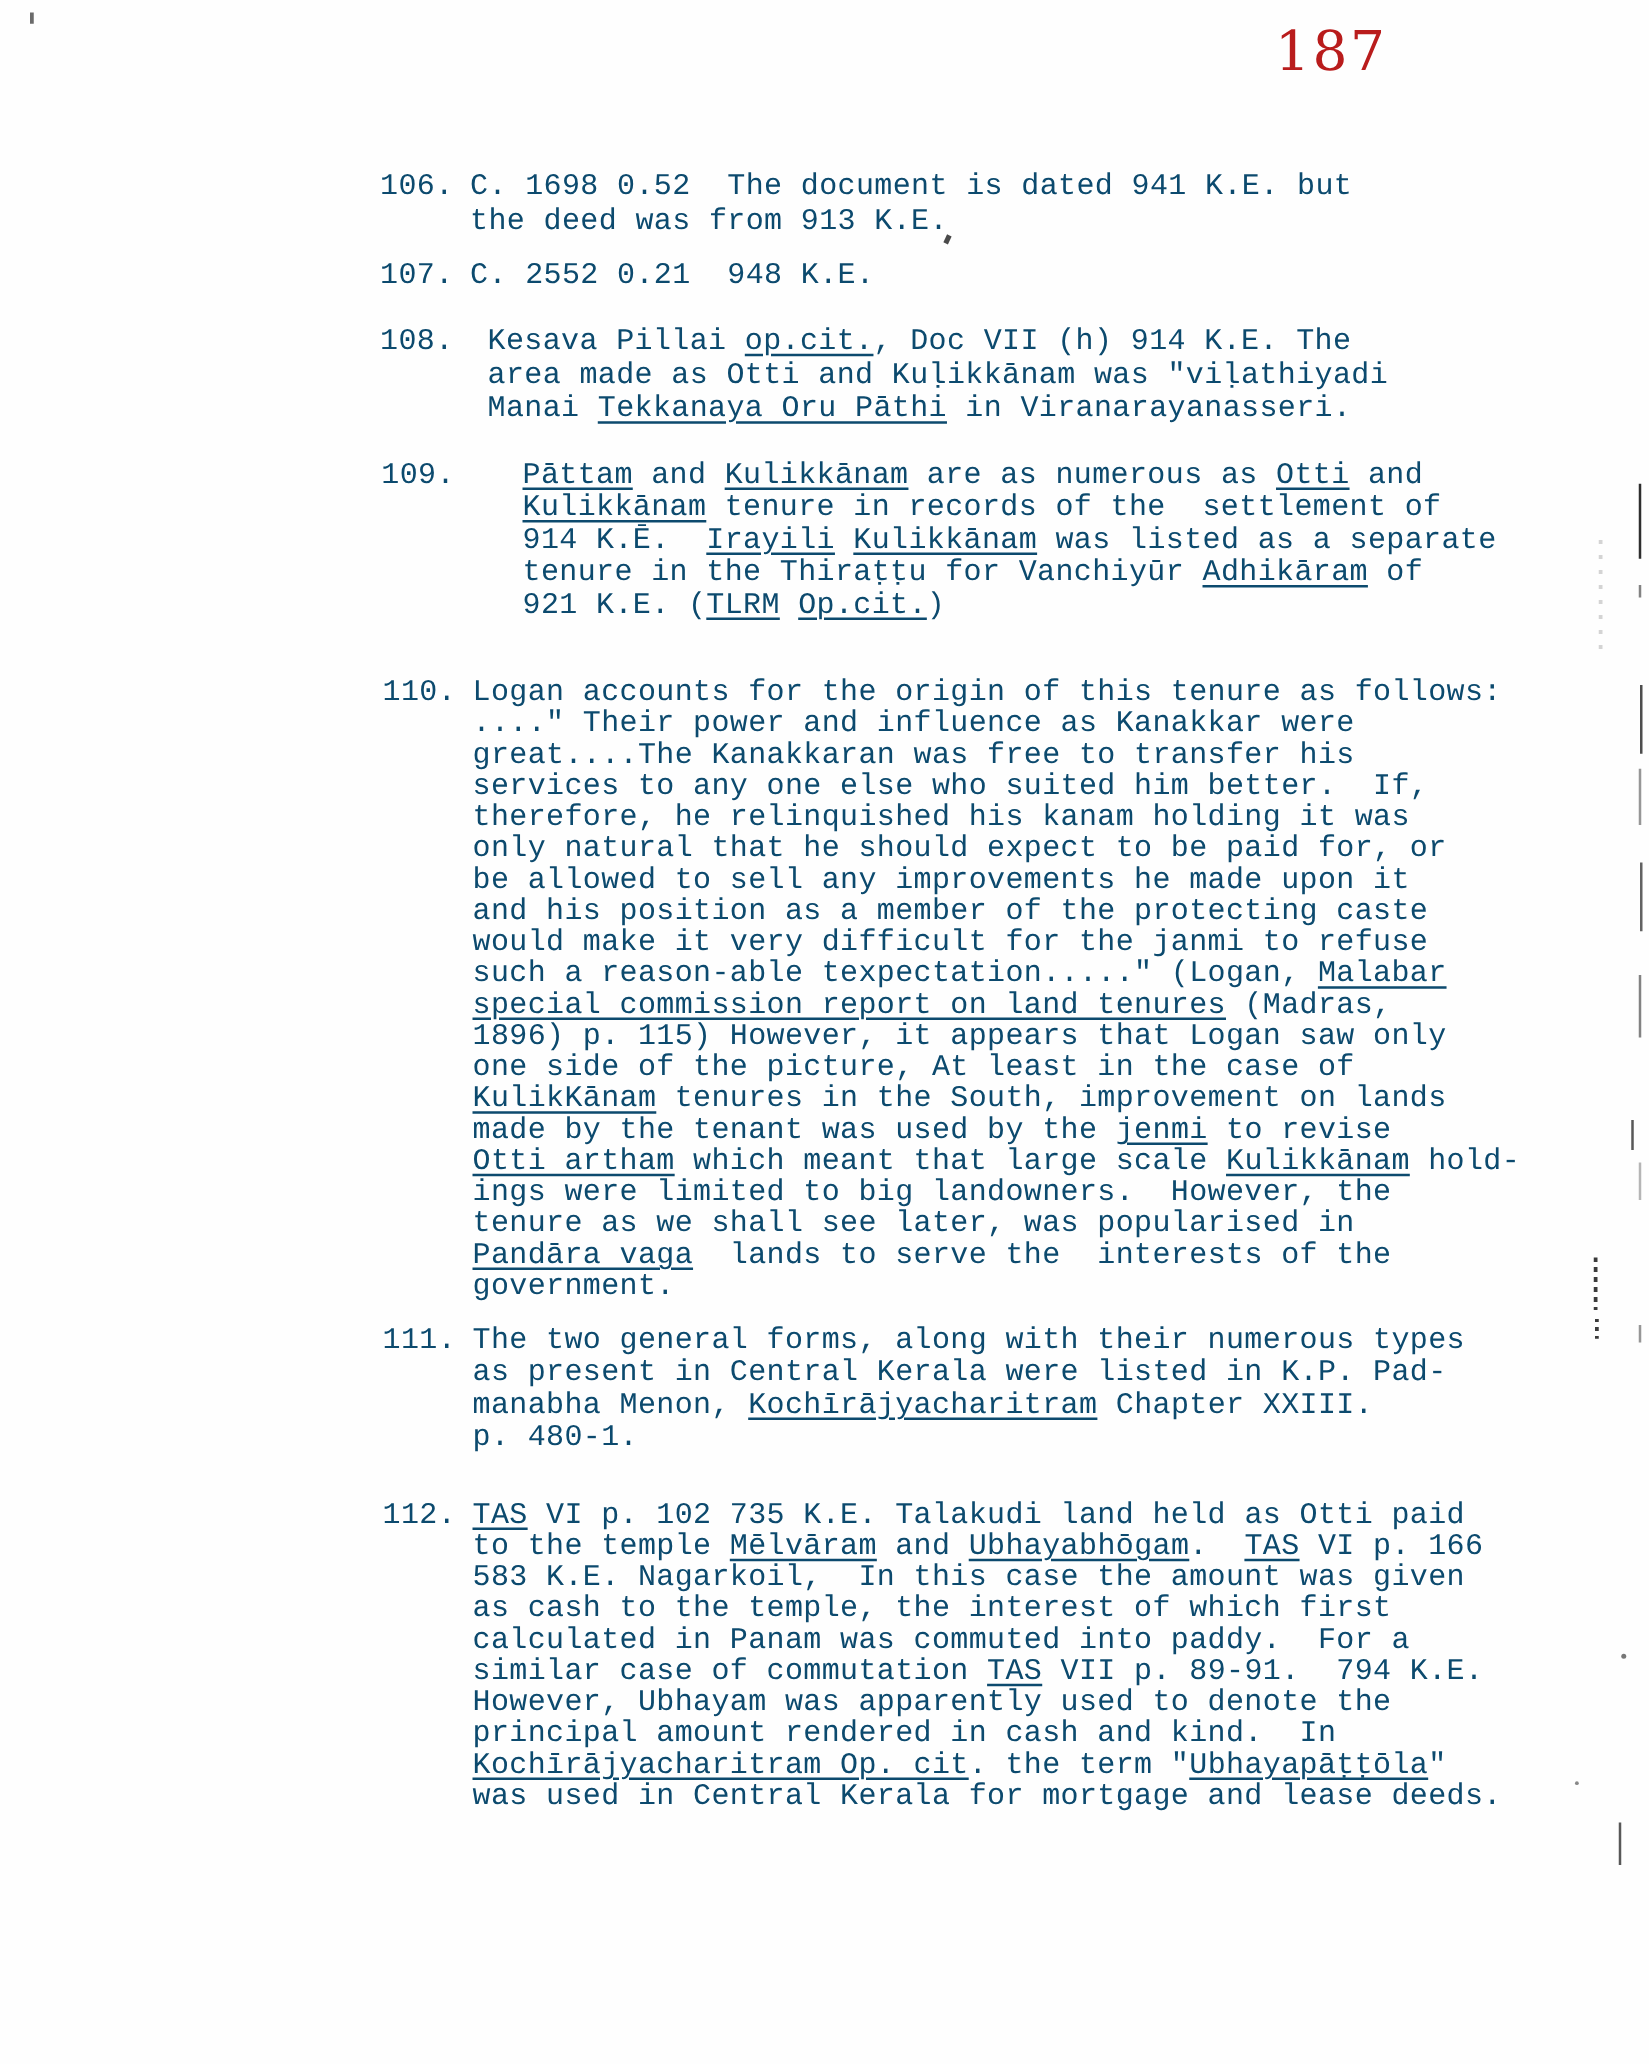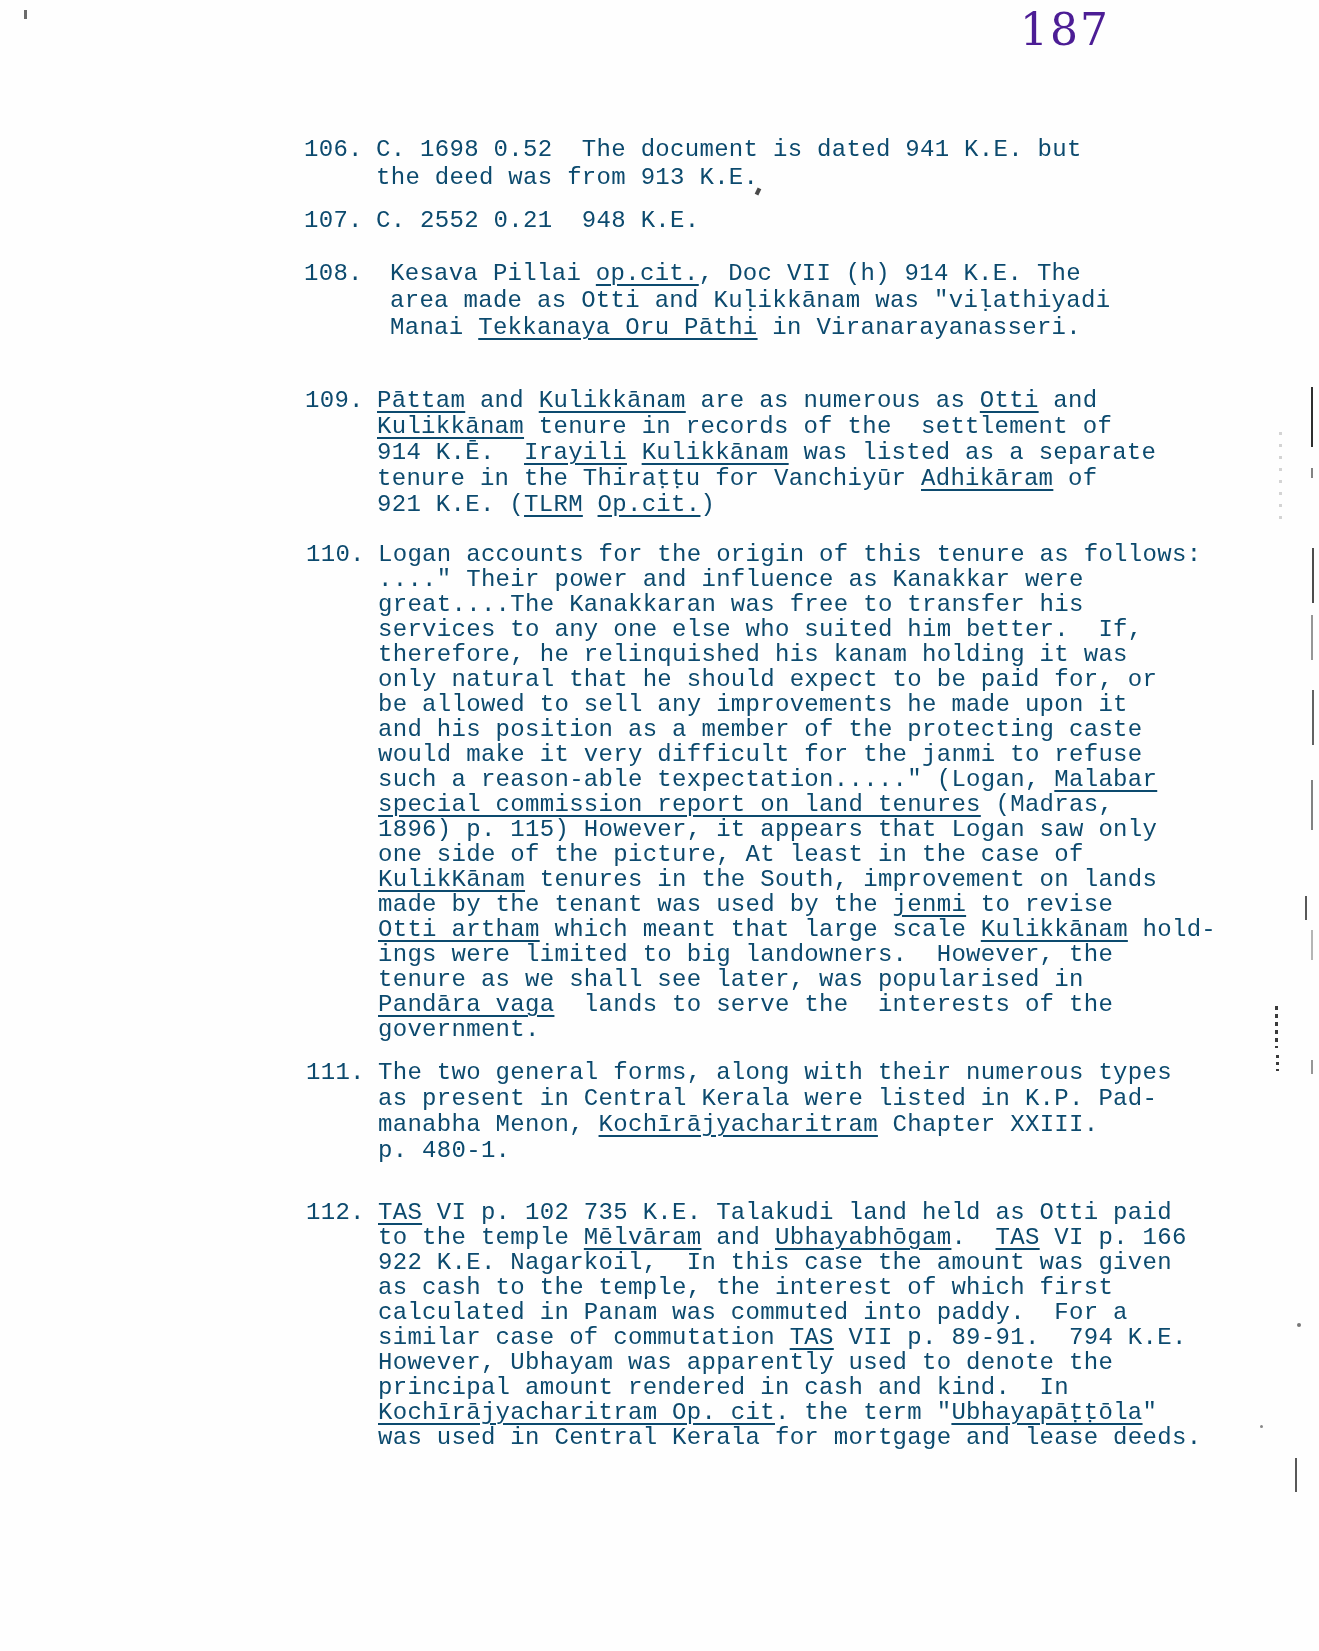--- a/index.html
+++ b/index.html
@@ -10,25 +10,25 @@
     overflow: hidden;
     font-family: "Liberation Mono", "DejaVu Sans Mono", monospace;
     color: #1b1b1b;
   }
   .page {
     position: absolute; inset: 0;
     background: #fefefe;
   }
   .page-number {
     position: absolute;
-    left: 1020px; top: 4px;
+    left: 1020px; top: 16px;
     font-family: "DejaVu Serif", "Liberation Serif", serif;
     font-size: 44px;
     letter-spacing: 2px;
-    color: #4c1d95;
+    color: #b91c1c;
   }
   
   .fn {
     position: absolute;
     display: flex;
     font-size: 24px;
     letter-spacing: 0.3px;
     line-height: 26px;
     color: #0c4a6e;
   }
@@ -37,21 +37,21 @@
   .fn-line { white-space: pre; }
   .u {
     text-decoration: underline;
     text-decoration-thickness: 2px;
     text-underline-offset: 4px;
   }
   
   .fn1 { top: 136px;  left: 304px; line-height: 28px; }
   .fn2 { top: 208px;  left: 304px; }
   .fn3 { top: 260px;  left: 304px; line-height: 27px; gap: 14px; }
-  .fn4 { top: 388px;  left: 305px; }
+  .fn4 { top: 368px;  left: 305px; gap: 41px; }
   .fn5 { top: 542px;  left: 306px; line-height: 25px; }
   .fn6 { top: 1060px; left: 306px; }
   .fn7 { top: 1200px; left: 306px; line-height: 25px; }
   
   .art { position: absolute; background: #2e2e2e; }
   .a1  { left: 1311px; top: 387px;  width: 2px; height: 60px; }
   .a2  { left: 1311px; top: 468px;  width: 2px; height: 10px; opacity: .6; }
   .a3  { left: 1312px; top: 548px;  width: 2px; height: 55px; opacity: .85; }
   .a4  { left: 1311px; top: 615px;  width: 2px; height: 45px; opacity: .5; }
   .a5  { left: 1312px; top: 690px;  width: 2px; height: 55px; opacity: .75; }
@@ -141,21 +141,21 @@
           <div class="fn-line"><span>as present in Central Kerala were listed in K.P. Pad-</span></div>
           <div class="fn-line"><span>manabha Menon, </span><span class="u">Kochīrājyacharitram</span><span> Chapter XXIII.</span></div>
           <div class="fn-line"><span>p. 480-1.</span></div>
         </div>
       </div>
       <div class="fn fn7">
         <span class="fn-num">112.</span>
         <div class="fn-body">
           <div class="fn-line"><span class="u">TAS</span><span> VI p. 102 735 K.E. Talakudi land held as Otti paid</span></div>
           <div class="fn-line"><span>to the temple </span><span class="u">Mēlvāram</span><span> and </span><span class="u">Ubhayabhōgam</span><span>.  </span><span class="u">TAS</span><span> VI p. 166</span></div>
-          <div class="fn-line"><span>922 K.E. Nagarkoil,  In this case the amount was given</span></div>
+          <div class="fn-line"><span>583 K.E. Nagarkoil,  In this case the amount was given</span></div>
           <div class="fn-line"><span>as cash to the temple, the interest of which first</span></div>
           <div class="fn-line"><span>calculated in Panam was commuted into paddy.  For a</span></div>
           <div class="fn-line"><span>similar case of commutation </span><span class="u">TAS</span><span> VII p. 89-91.  794 K.E.</span></div>
           <div class="fn-line"><span>However, Ubhayam was apparently used to denote the</span></div>
           <div class="fn-line"><span>principal amount rendered in cash and kind.  In</span></div>
           <div class="fn-line"><span class="u">Kochīrājyacharitram Op. cit</span><span>. the term "</span><span class="u">Ubhayapāṭṭōla</span><span>"</span></div>
           <div class="fn-line"><span>was used in Central Kerala for mortgage and lease deeds.</span></div>
         </div>
       </div>
     </div>

